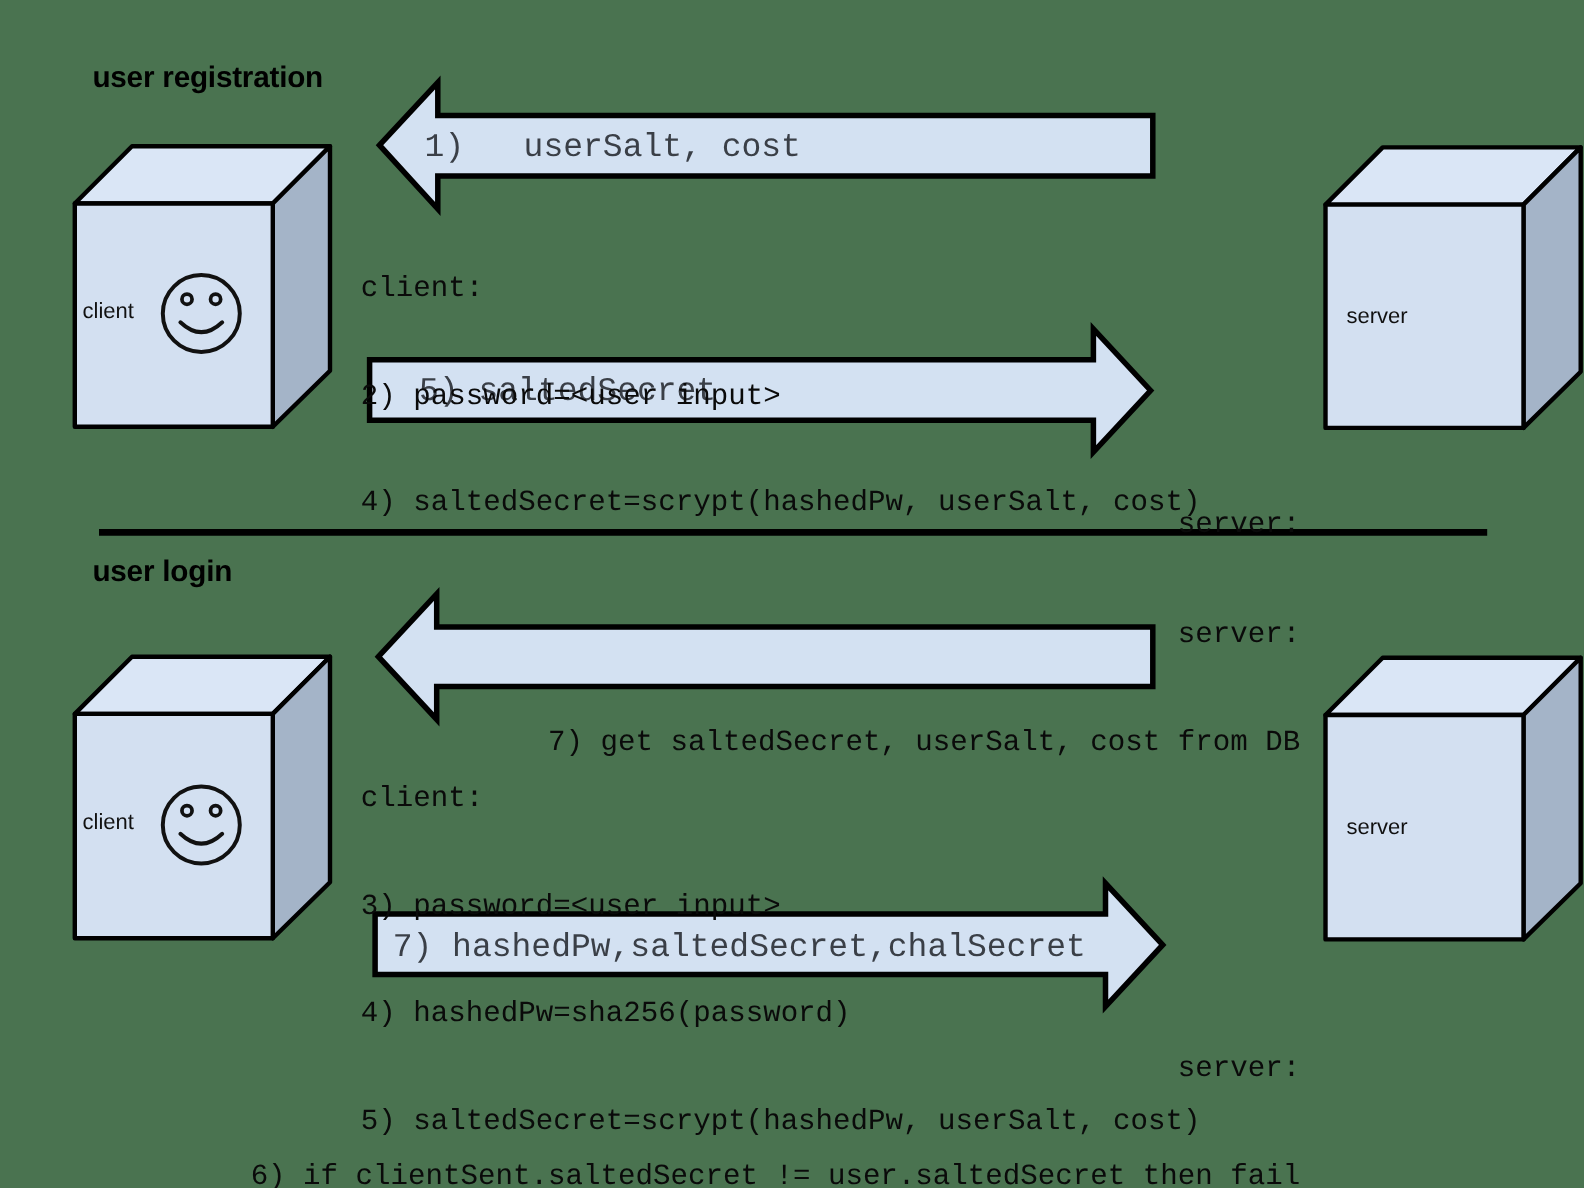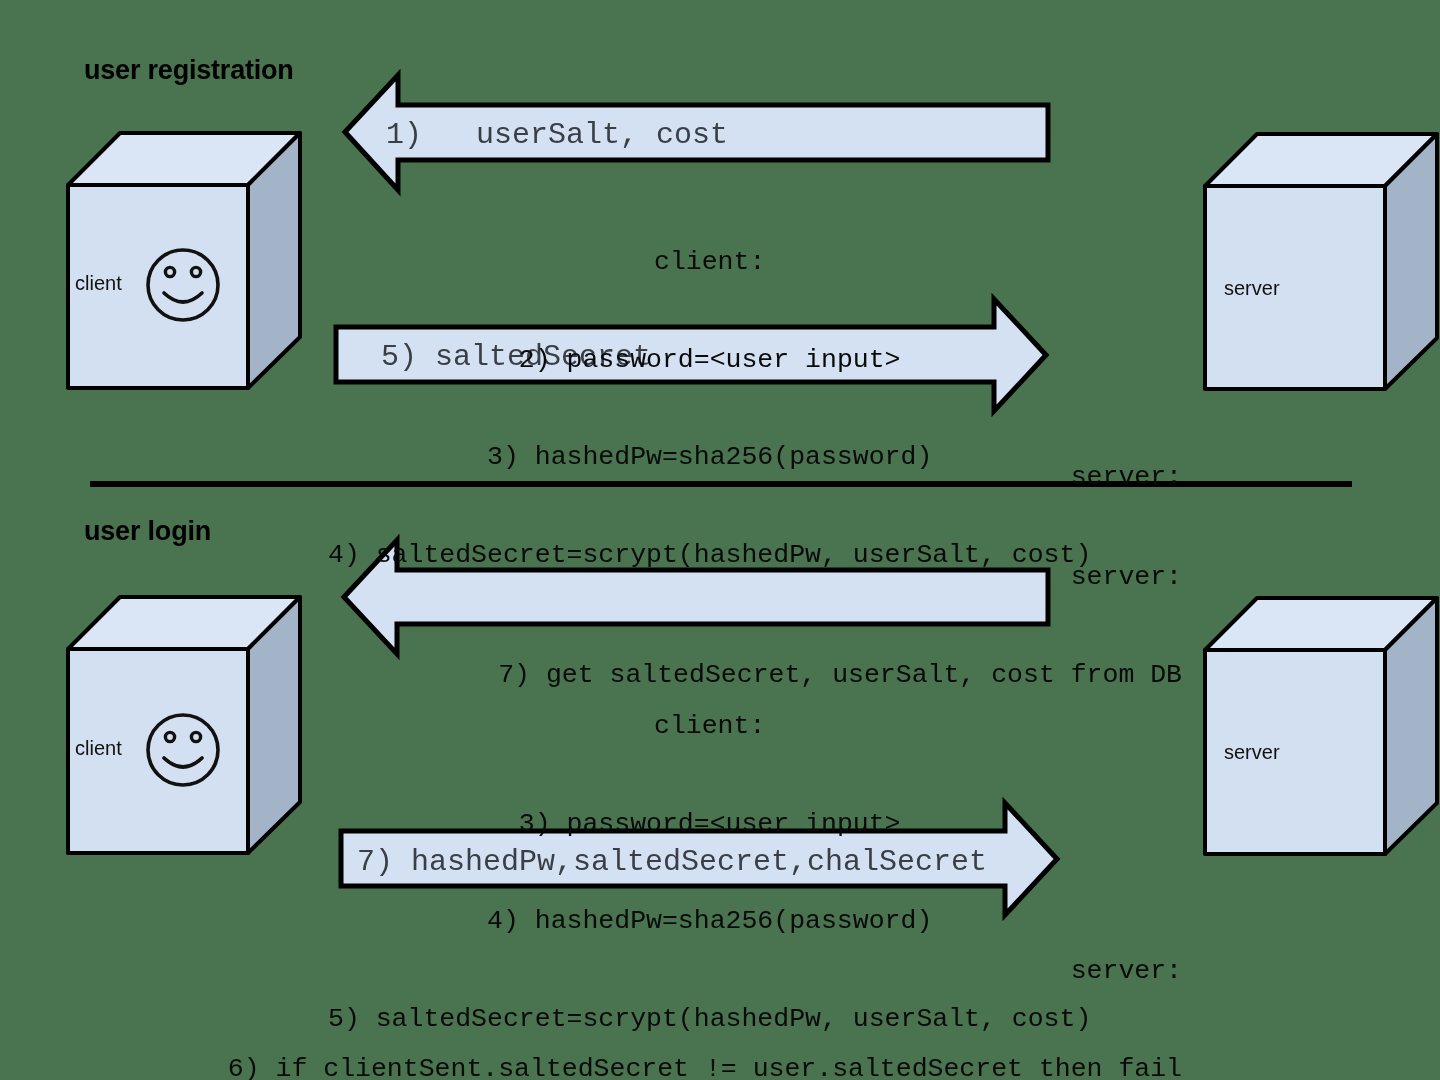--- a/index.html
+++ b/index.html
@@ -48,21 +48,20 @@
     color: #3a3f47;
     white-space: pre;
   }
   .mono-block {
     position: absolute;
     font-family: "Liberation Mono", monospace;
     font-size: 26.5px;
     line-height: 32.5px;
     color: #0a0a0a;
     white-space: pre;
-    text-align: center;
   }
   .mono-block.right {
     text-align: right;
   }
   .mono-line {
     white-space: pre;
   }
 </style>
 </head>
 <body>
@@ -122,29 +121,28 @@
 
   <div class="cube-label" style="left:75px; top:272px;">client</div>
   <div class="cube-label" style="left:1224px; top:277px;">server</div>
 
   <div class="arrow-label" style="left:386px; top:118px;">1)   userSalt, cost</div>
   <div class="arrow-label" style="left:352px; top:340px;margin-left:29px;">5) saltedSecret</div>
 
   <div class="mono-block" style="left:328px; top:181px;">
     <div class="mono-line">client:</div>
     <div class="mono-line">2) password=&lt;user input&gt;</div>
-    <div class="mono-line">3) hashedPw=sha256(password)</div>
     <div class="mono-line">4) saltedSecret=scrypt(hashedPw, userSalt, cost)</div>
   </div>
 
   <div class="mono-block right" style="left:232px; top:396px; width:950px;">
     <div class="mono-line">server:</div>
   </div>
 
-  <div class="section-title" style="left:84px; top:516px;">user login</div>
+  <div class="section-title" style="left:84px; top:504px;">user login</div>
 
   <div class="cube-label" style="left:75px; top:737px;">client</div>
   <div class="cube-label" style="left:1224px; top:741px;">server</div>
 
   <div class="mono-block right" style="left:232px; top:496px; width:950px;">
     <div class="mono-line">server:</div>
     <div class="mono-line">7) get saltedSecret, userSalt, cost from DB</div>
   </div>
 
   <div class="arrow-label" style="left:357px; top:845px;">7) hashedPw,saltedSecret,chalSecret</div>

